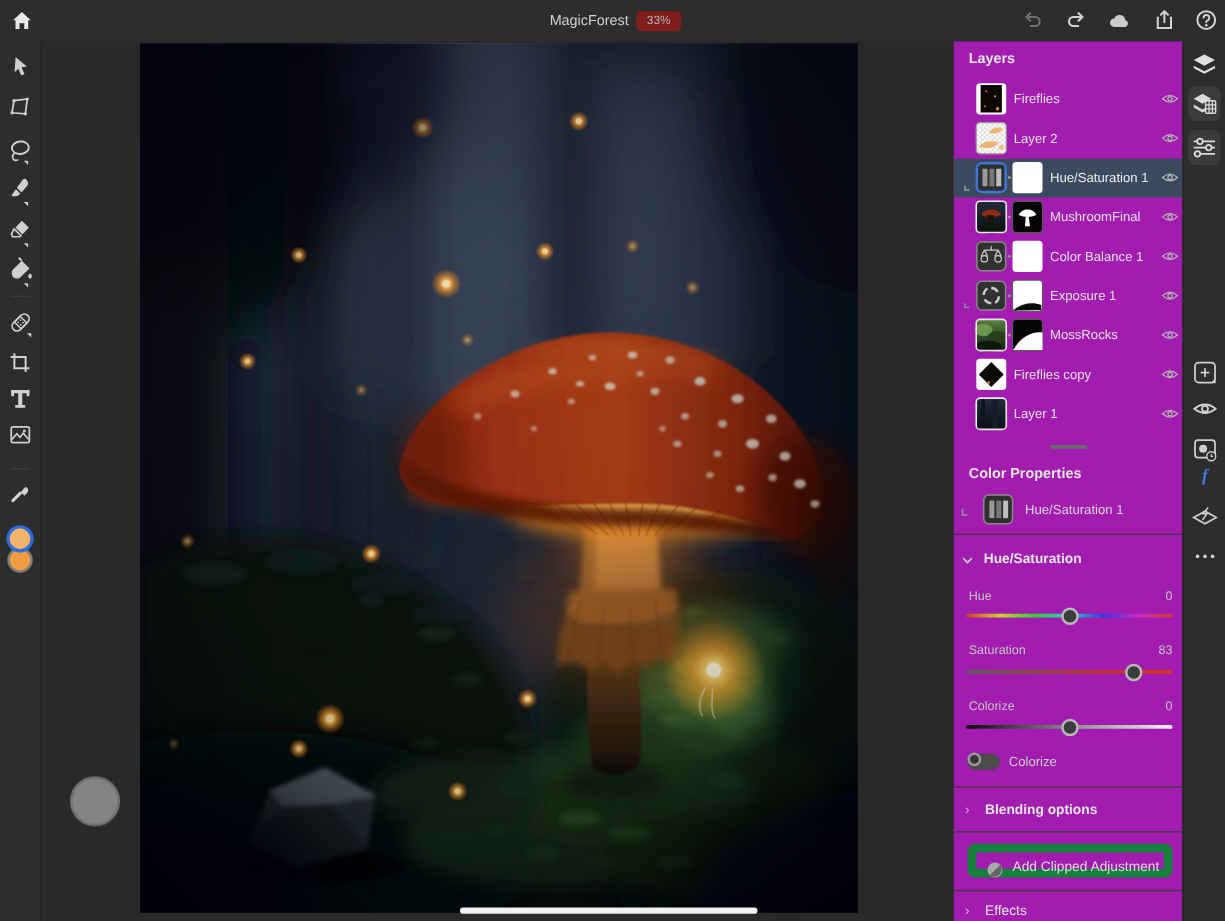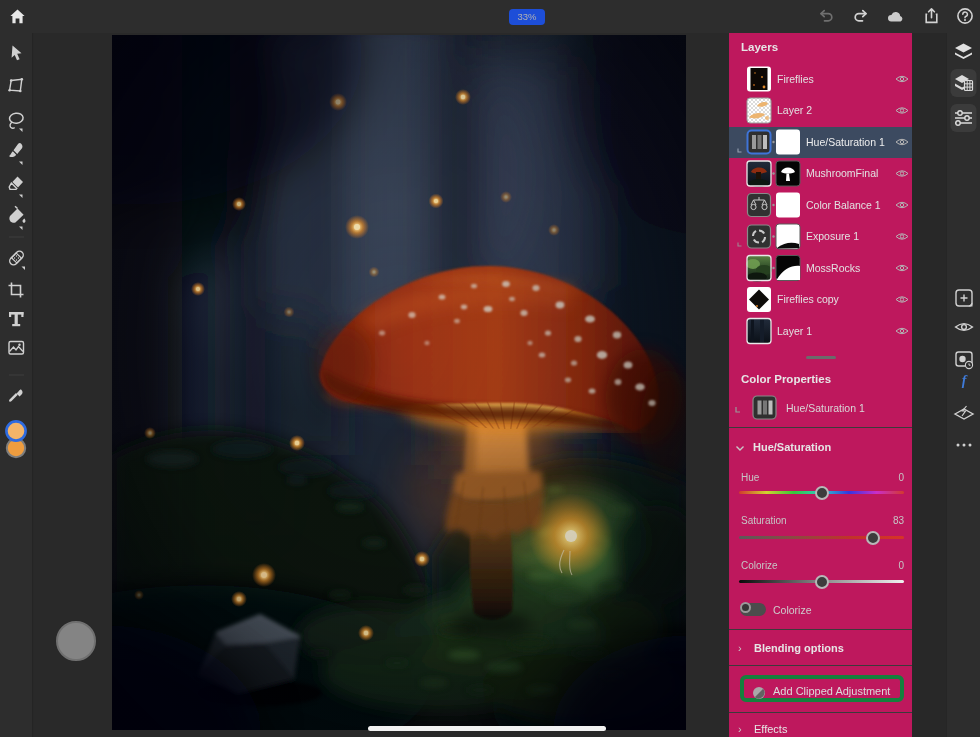--- a/index.html
+++ b/index.html
@@ -3,33 +3,34 @@
 <meta charset="utf-8">
 <style>
   * { margin:0; padding:0; box-sizing:border-box; }
   html,body { width:980px; height:737px; overflow:hidden; background:#282828;
     font-family:"Liberation Sans", sans-serif; }
   .abs { position:absolute; }
   #stage { position:relative; width:980px; height:737px; }
   #topbar { position:absolute; left:0; top:0; width:980px; height:33px; background:#2d2d2d; z-index:30; }
   #lbar { position:absolute; left:0; top:33px; width:33px; height:704px; background:#2d2d2d; border-right:1px solid #242424; z-index:20; }
   #workspace { position:absolute; left:34px; top:33px; width:729px; height:704px; background:#292929; }
-  #rpanel { position:absolute; left:729px; top:33px; width:183px; height:704px; background:#be185d; z-index:20; }
+  #rpanel { position:absolute; left:763px; top:33px; width:183px; height:704px; background:#a21caf; z-index:20; }
   #rstrip { position:absolute; left:946px; top:33px; width:34px; height:704px; background:#2d2d2d; border-left:1px solid #262626; z-index:20; }
   .divider { position:absolute; left:0; width:183px; height:1px; background:#3b3b3b; }
   svg { display:block; }
 </style>
 </head>
 <body>
 <div id="stage">
   <div id="topbar">
     <svg class="abs" style="left:9px;top:8px" width="17" height="17" viewBox="0 0 17 17">
       <path d="M8.5 1.6 L15.6 8.1 L13.6 8.1 L13.6 15.2 L10.4 15.2 L10.4 10.6 L6.6 10.6 L6.6 15.2 L3.4 15.2 L3.4 8.1 L1.4 8.1 Z" fill="#e8e8e8"></path>
     </svg>
-    <div class="abs" style="left:509px;top:8.5px;width:36px;height:16px;border-radius:4px;background:#1d4ed8;color:#b2b2b2;font-size:9.5px;text-align:center;line-height:16px;">33%</div>
+    <div class="abs" style="left:375px;top:0;width:128px;height:33px;line-height:34px;text-align:right;color:#d2d2d2;font-size:11.5px;font-weight:400;">MagicForest</div>
+    <div class="abs" style="left:509px;top:8.5px;width:36px;height:16px;border-radius:4px;background:#7f1d1d;color:#b2b2b2;font-size:9.5px;text-align:center;line-height:16px;">33%</div>
     <svg class="abs" style="left:818px;top:8px" width="17" height="17" viewBox="0 0 17 17">
       <path d="M3.2 5.6 H10.2 A3.6 3.6 0 0 1 10.2 12.8 H6.5" fill="none" stroke="#6f6f6f" stroke-width="1.7" stroke-linecap="round"></path>
       <path d="M6.2 2.6 L3.0 5.6 L6.2 8.6" fill="none" stroke="#6f6f6f" stroke-width="1.7" stroke-linecap="round" stroke-linejoin="round"></path>
     </svg>
     <svg class="abs" style="left:852px;top:8px" width="17" height="17" viewBox="0 0 17 17">
       <path d="M13.8 5.6 H6.8 A3.6 3.6 0 0 0 6.8 12.8 H10.5" fill="none" stroke="#d2d2d2" stroke-width="1.7" stroke-linecap="round"></path>
       <path d="M10.8 2.6 L14.0 5.6 L10.8 8.6" fill="none" stroke="#d2d2d2" stroke-width="1.7" stroke-linecap="round" stroke-linejoin="round"></path>
     </svg>
     <svg class="abs" style="left:886px;top:8px" width="20" height="17" viewBox="0 0 20 17">
       <path d="M5.2 13.5 A3.3 3.3 0 0 1 5.4 6.9 A4.6 4.6 0 0 1 14.2 8.0 A2.9 2.9 0 0 1 14.6 13.5 Z" fill="#cbcbcb"></path>
@@ -556,21 +557,21 @@
 
     <div class="abs" style="left:11px;top:570px;width:26px;height:13px;border-radius:7px;background:#4c4c4c"></div>
     <div class="abs" style="left:11px;top:569px;width:11px;height:11px;border-radius:50%;background:#353535;border:2px solid #9a9a9a"></div>
     <div class="abs" style="left:44px;top:571px;color:#cdcdcd;font-size:10.5px">Colorize</div>
 
     <div class="divider" style="top:596px"></div>
     <div class="abs" style="left:9px;top:609px;color:#c9c9c9;font-size:11px">›</div>
     <div class="abs" style="left:25px;top:609px;color:#e6e6e6;font-size:11px;font-weight:700">Blending options</div>
     <div class="divider" style="top:632px"></div>
 
-    <div class="abs" style="left:11px;top:642px;width:164px;height:27px;border:4px solid #15803d;border-radius:6px;padding-left:12px;">
+    <div class="abs" style="left:11px;top:642px;width:164px;height:27px;border:7px solid #15803d;border-radius:6px;padding-left:12px;">
       <svg class="abs" style="left:8px;top:6.5px" width="14" height="14" viewBox="0 0 14 14">
         <circle cx="7" cy="7" r="6" fill="#a9a9a9"></circle>
         <path d="M2.8 11.2 A6 6 0 0 0 11.2 2.8 Z" fill="#636363"></path>
       </svg>
       <div class="abs" style="left:29px;top:6px;color:#dcdcdc;font-size:11px">Add Clipped Adjustment</div>
     </div>
     <div class="divider" style="top:679px"></div>
     <div class="abs" style="left:9px;top:690px;color:#c9c9c9;font-size:11px">›</div>
     <div class="abs" style="left:25px;top:690px;color:#e6e6e6;font-size:11px;font-weight:400">Effects</div>
   </div>

